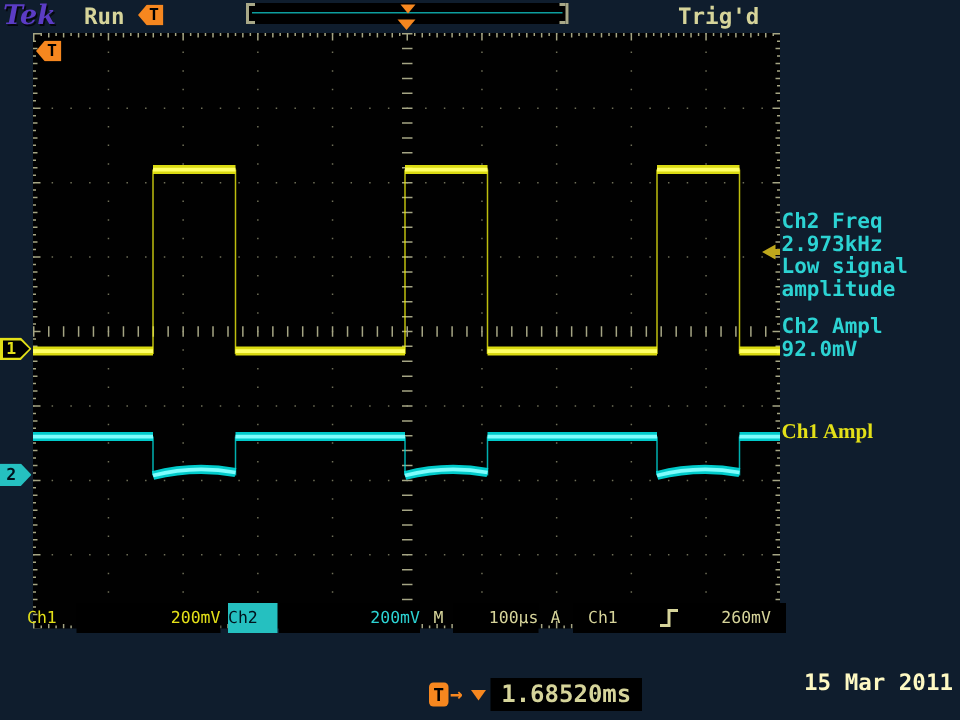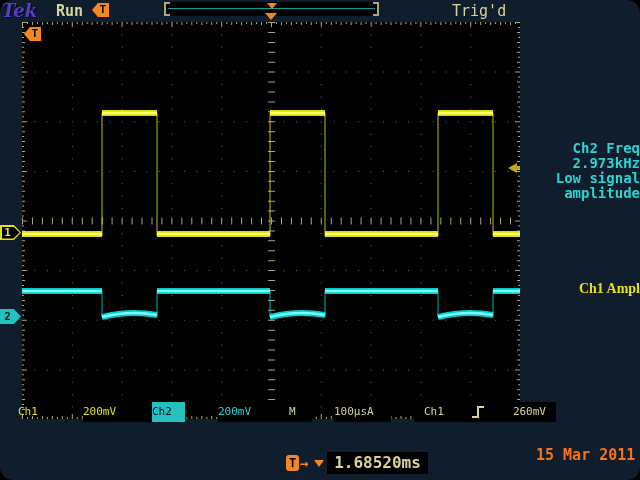--- a/index.html
+++ b/index.html
@@ -1,36 +1,35 @@
 <!DOCTYPE html>
 <html><head>
 <meta charset="utf-8">
 <style>
   * { margin:0; padding:0; box-sizing:border-box; }
   html,body { background:#000; }
   .screen {
     position:relative; width:640px; height:480px;
     background:#0f1d2d; overflow:hidden;
     font-family:"DejaVu Sans Mono","Liberation Mono",monospace;
-    border-radius:13px;
   }
   
   .tek-logo {
     position:absolute; left:2px; top:0px;
     font-family:"DejaVu Serif","Liberation Serif",serif;
     font-style:italic; font-weight:bold; font-size:18px; color:#5b3cc4;
     text-shadow:1px 1px 0 #05070d;
   }
   .acq-state {
     position:absolute; left:32px; top:2px;
     font-size:15px; font-weight:bold; color:#d6d49a;padding-left:24px;
   }
   .trig-status {
     position:absolute; left:452px; top:2px;
-    font-size:15px; font-weight:normal; color:#d6d49a;
+    font-size:15px; font-weight:bold; color:#d6d49a;
   }
   .tflag {
     position:absolute; background:#f6871f; color:#000;
     font-size:11px; font-weight:bold; line-height:14px;
     width:17px; height:14px; text-align:right; padding-right:3px;
     clip-path:polygon(0 50%, 35% 0, 100% 0, 100% 100%, 35% 100%);
   }
   .tflag-topbar { left:92px; top:3px; }
   .tflag-grid   { left:24px; top:27px; }
   .record-view {
@@ -85,29 +84,29 @@
   .ch2-marker .num { color:#00131d; }
   .trig-level-arrow {
     position:absolute; left:508px; top:163px; width:0; height:0;
     border-top:5px solid transparent; border-bottom:5px solid transparent;
     border-right:9px solid #bfa81c;
   }
   .trig-level-tail {
     position:absolute; left:516px; top:166px; width:4px; height:4px; background:#bfa81c;
   }
   
-  .meas-col { position:absolute; left:521px; width:119px; text-align:right;
+  .meas-col { position:absolute; left:521px; width:119px; text-align:left;
     font-size:14px; font-weight:bold; line-height:15px; }
   .meas-cyan { color:#2cd3d3; }
   .meas-yellow { color:#e3e018;font-family:Liberation Serif, serif; }
   .mb0 { top:141px; } .mb1 { top:171px; } .mb2 { top:211px; } .mb3 { top:281px; }
   
   .sb { position:absolute; top:402px; height:20px; line-height:20px;
         font-size:11px; font-weight:normal; }
-  .sb-box { background:#000; text-align:left;margin-left:32px; }
+  .sb-box { background:#000; text-align:right; }
   .sb-ch1-label { left:18px; color:#e3e018; }
   .sb-ch1-scale { left:51px; width:96px; color:#e3e018; }
   .sb-ch2-label { left:152px; width:33px; background:#25c0c0; color:#00131d; }
   .sb-ch2-scale { left:186px; width:94px; color:#2cd3d3; }
   .sb-m-label   { left:289px; color:#d6d49a; }
   .sb-m-value   { left:302px; width:57px; color:#d6d49a; }
   .sb-a-label   { left:367px; color:#d6d49a; }
   .sb-trig-box  { left:382px; width:142px; color:#d6d49a;
                   display:flex; align-items:center; justify-content:space-between;
                   padding:0 10px; }
@@ -126,21 +125,21 @@
     border-left:5px solid transparent; border-right:5px solid transparent;
     border-top:7px solid #f6871f;
   }
   .delay-box {
     position:absolute; left:327px; top:452px; width:101px; height:22px;
     background:#000; color:#d6d49a; font-size:16px; font-weight:bold;
     line-height:22px; text-align:center;
   }
   .clock {
     position:absolute; left:536px; top:448px; width:104px;
-    color:#f97316; font-size:15px; font-weight:bold; line-height:14px;
+    color:#fef9c3; font-size:15px; font-weight:bold; line-height:14px;
     white-space:nowrap;
   }
 </style>
 </head>
 <body>
 
 <div class="screen">
 
   <span class="tek-logo">Tek</span>
   <span class="acq-state">Run</span>
@@ -195,20 +194,24 @@
   <div class="trig-level-tail"></div>
 
   <div class="meas-col meas-cyan mb0">
     <div>Ch2 Freq</div>
     <div>2.973kHz</div>
   </div>
   <div class="meas-col meas-cyan mb1">
     <div>Low signal</div>
     <div>amplitude</div>
   </div>
+  <div class="meas-col meas-cyan mb2">
+    <div>Ch2 Ampl</div>
+    <div>92.0mV</div>
+  </div>
   <div class="meas-col meas-yellow mb3">
     <div>Ch1 Ampl</div>
   </div>
 
   <span class="sb sb-ch1-label">Ch1</span>
   <span class="sb sb-box sb-ch1-scale">200mV</span>
   <span class="sb sb-ch2-label">Ch2</span>
   <span class="sb sb-box sb-ch2-scale">200mV</span>
   <span class="sb sb-m-label">M</span>
   <span class="sb sb-box sb-m-value">100µs</span>

